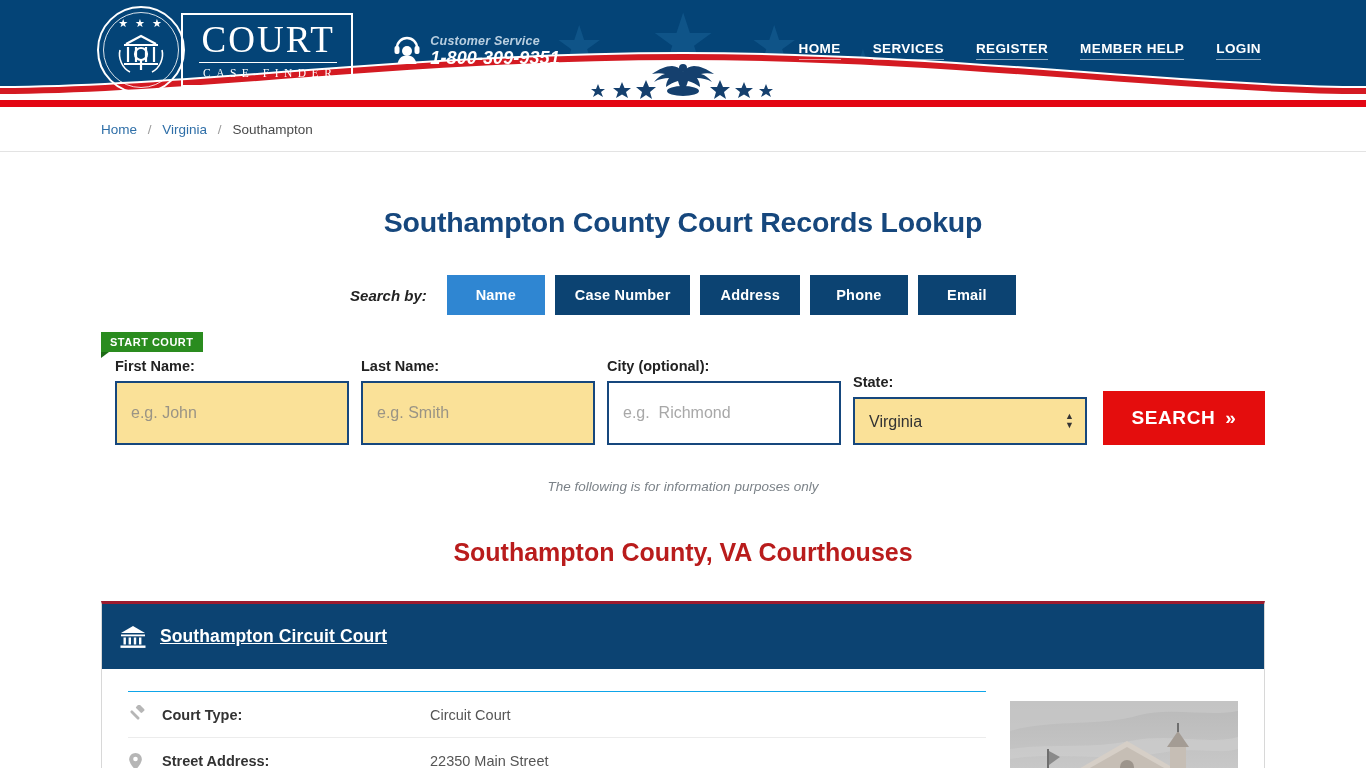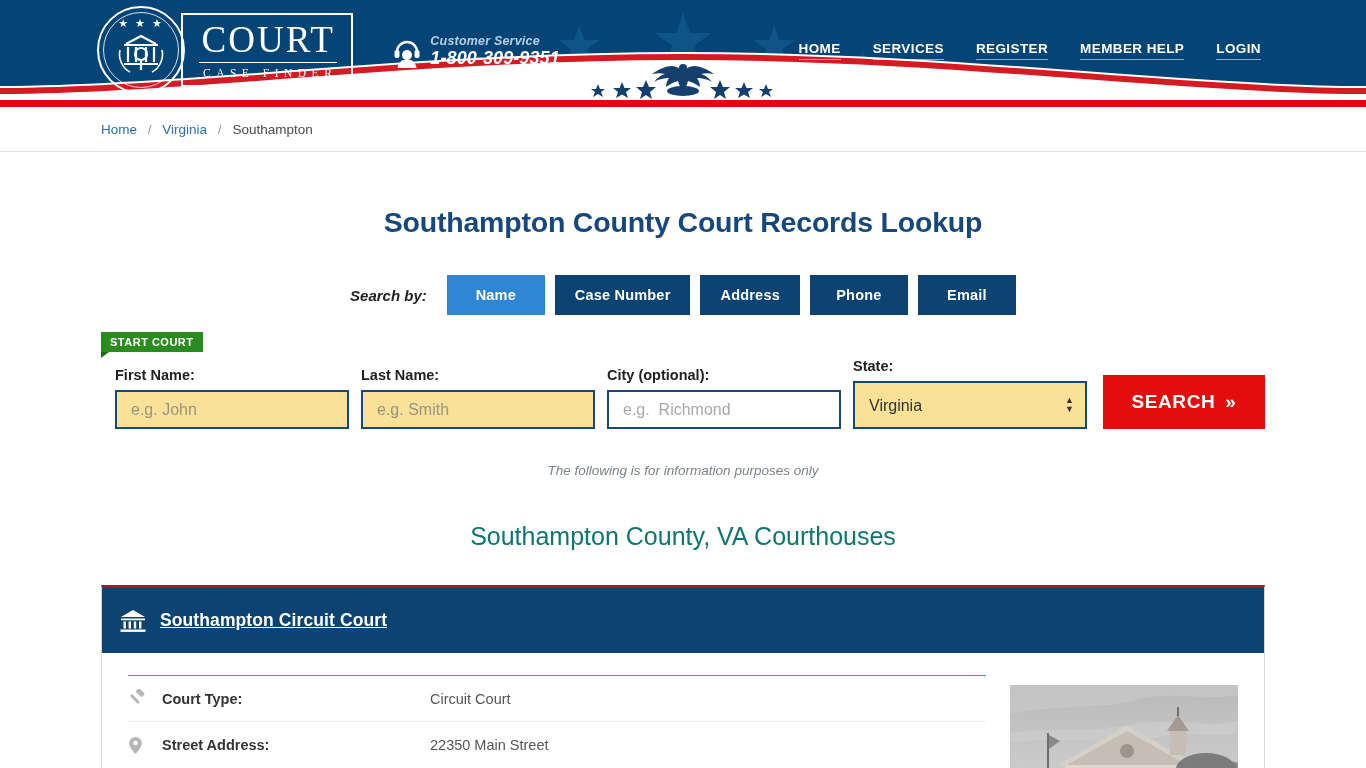--- a/index.html
+++ b/index.html
@@ -82,21 +82,21 @@
     font-family: "Liberation Serif", serif;
     font-size: 11.5px;
     letter-spacing: 5.5px;
     color: #fff;
     padding-top: 4px;
     padding-left: 4px;
   }
 
   
   .cs-block {
-    display: flex; align-items: flex-end; gap: 9px;
+    display: flex; align-items: flex-start; gap: 9px;
     margin-left: 40px; margin-top: 2px;
   }
   .cs-text { line-height: 1.12; }
   .cs-label {
     font-size: 12.5px; font-style: italic; font-weight: bold;
     color: #b9cfe0; letter-spacing: .2px;
   }
   .cs-phone {
     font-size: 18px; font-style: italic; font-weight: bold;
     color: #ffffff; letter-spacing: .1px;
@@ -215,21 +215,21 @@
     padding-left: 14px;
   }
   .field { display: flex; flex-direction: column; }
   .field-label {
     font-size: 14.5px;
     font-weight: bold;
     color: #222;
     margin-bottom: 7px;
   }
   .field-input {
-    height: 39px;
+    height: 64px;
     border: 2px solid #16477d;
     background: #fae198;
     font-size: 16px;
     color: #0369a1;
     padding: 0 14px;
     font-family: "Liberation Sans", sans-serif;
     outline: none;
   }
   .field-input::placeholder { color: #9a9485; }
   .field-input.white { background: #ffffff; }
@@ -278,22 +278,22 @@
     text-align: center;
     font-size: 13.5px;
     font-style: italic;
     color: #7b8288;
     margin-top: 34px;
   }
 
   h2.section-title {
     text-align: center;
     font-size: 25px;
-    font-weight: normal;
-    color: #0f766e;
+    font-weight: bold;
+    color: #b91c1c;
     margin: 44px 0 16px 0;
   }
 
   
   .court-card {
     margin-top: 34px;
     border: 1px solid #d8d8d8;
     border-top: 3px solid #9c1b2e;
     background: #ffffff;
   }

